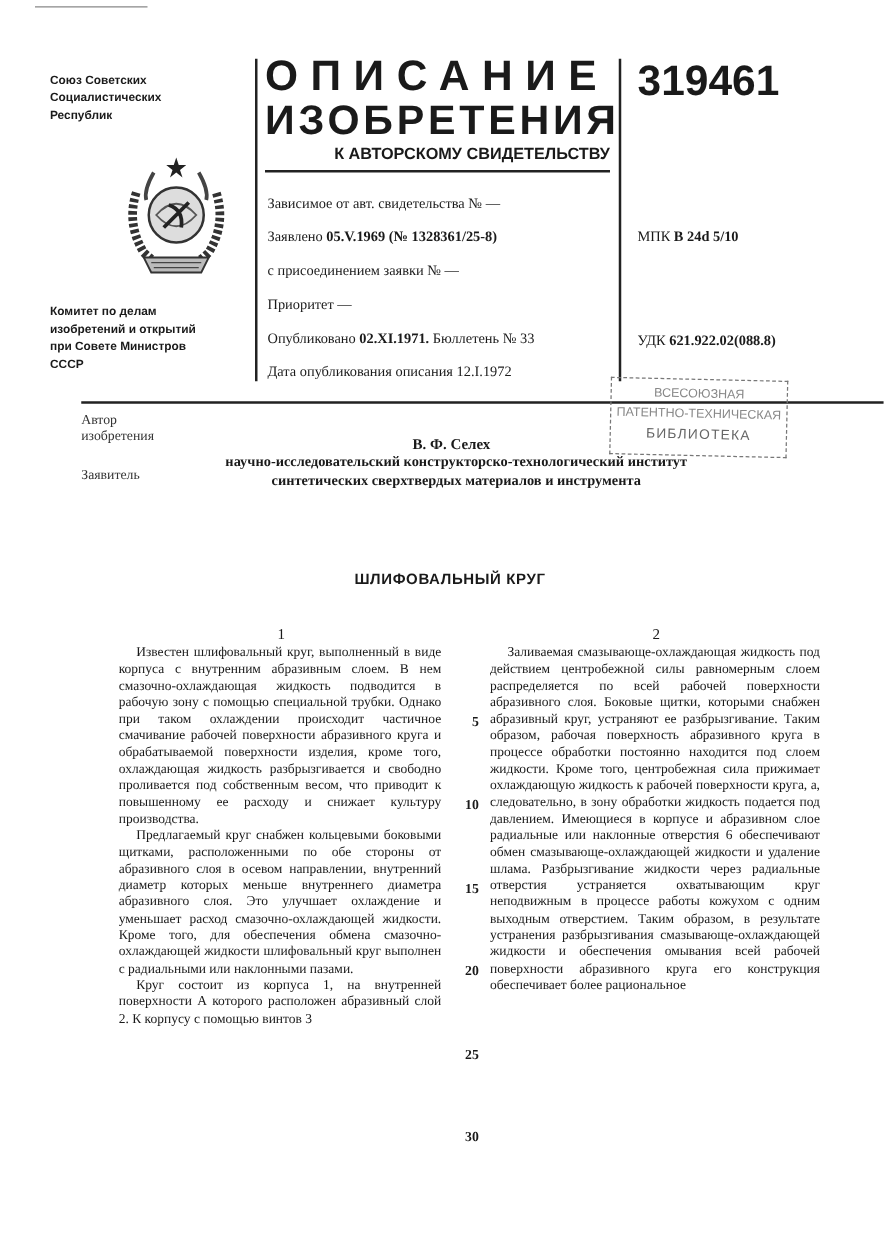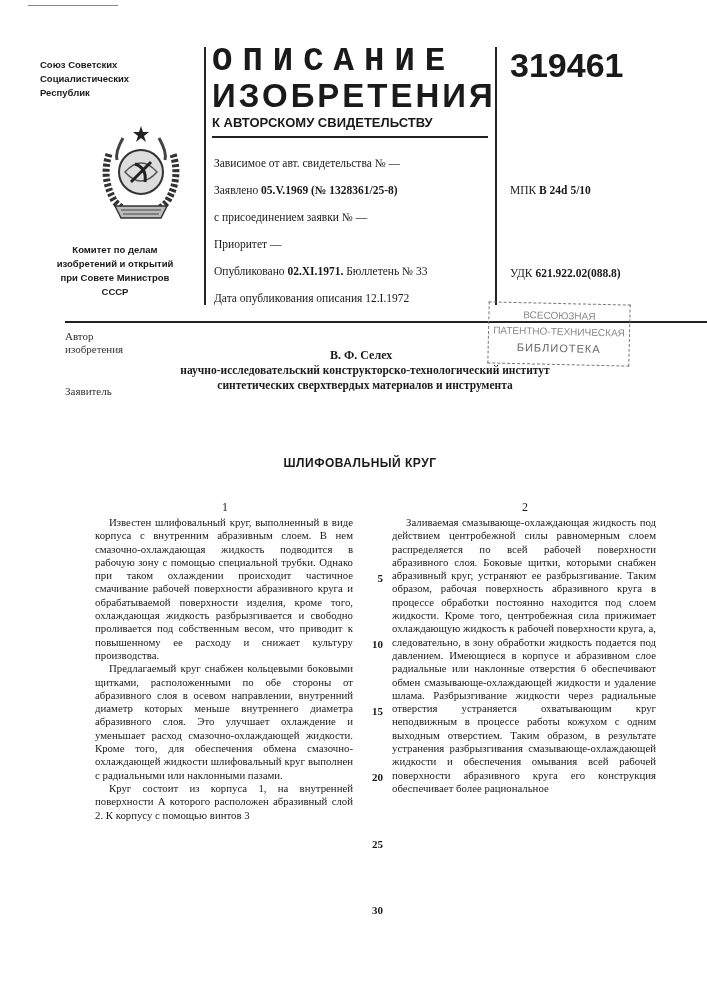--- a/index.html
+++ b/index.html
@@ -3,29 +3,29 @@
 <meta charset="utf-8">
 <style>
   html, body { margin: 0; padding: 0; background: #ffffff; }
   body { width: 707px; height: 1000px; position: relative; overflow: hidden; color: #1a1a1a;
          font-family: "Liberation Serif", "DejaVu Serif", serif; }
   .abs { position: absolute; }
   .top-rule { left: 28px; top: 5px; width: 90px; height: 1px; background: #888; }
   .left-block { left: 40px; top: 58px; width: 150px; text-align: left;
                 font-family: "Liberation Sans", "DejaVu Sans", sans-serif; font-weight: bold; font-size: 9.5px; line-height: 14px; }
   .emblem { left: 95px; top: 124px; width: 92px; height: 98px; }
-  .committee { left: 40px; top: 243px; width: 150px; text-align: center;
+  .committee { left: 40px; top: 243px; width: 150px; text-align: left;
                font-family: "Liberation Sans", "DejaVu Sans", sans-serif; font-weight: bold; font-size: 9.5px; line-height: 14px; }
   .vline1 { left: 204px; top: 47px; width: 2px; height: 258px; background: #222; }
   .vline2 { left: 495px; top: 47px; width: 2px; height: 258px; background: #222; }
-  .title1 { left: 212px; top: 43px; width: 278px; font-family: Liberation Mono, monospace;
+  .title1 { left: 212px; top: 43px; width: 278px; font-family: Liberation Sans, sans-serif;
             font-weight: bold; font-size: 34px; letter-spacing: 10px; line-height: 36px; white-space: nowrap; }
   .title2 { left: 212px; top: 78px; width: 278px; font-family: "Liberation Sans", "DejaVu Sans", sans-serif;
             font-weight: bold; font-size: 33px; letter-spacing: 3px; line-height: 36px; white-space: nowrap; }
-  .subtitle { left: 212px; top: 115px; width: 276px; text-align: left; font-family: "Liberation Sans", "DejaVu Sans", sans-serif;
+  .subtitle { left: 212px; top: 115px; width: 276px; text-align: right; font-family: "Liberation Sans", "DejaVu Sans", sans-serif;
               font-weight: bold; font-size: 13px; line-height: 16px; white-space: nowrap; }
   .subrule { left: 212px; top: 136px; width: 276px; height: 2px; background: #222; }
   .patno { left: 510px; top: 45px; font-family: "Liberation Sans", "DejaVu Sans", sans-serif; font-weight: bold;
            font-size: 34px; line-height: 40px; }
   .meta { left: 214px; font-size: 11.5px; white-space: nowrap; line-height: 14px; }
   .meta b { font-weight: bold; }
   .classif { left: 510px; font-size: 11.5px; white-space: nowrap; line-height: 14px; }
   .hrule { left: 65px; top: 321px; width: 642px; height: 2px; background: #222; }
   .stamp { left: 488px; top: 303px; width: 142px; height: 62px; border: 1px dashed #777; transform: rotate(1.3deg);
            color: #888; font-family: "Liberation Sans", "DejaVu Sans", sans-serif; font-size: 10px; text-align: center; line-height: 16px; padding-top: 4px; box-sizing: border-box; }
@@ -110,21 +110,21 @@
   <div>ВСЕСОЮЗНАЯ</div>
   <div>ПАТЕНТНО-ТЕХНИЧЕСКАЯ</div>
   <div class="l3">БИБЛИОТЕКА</div>
 </div>
 
 <div class="abs lab" style="top:330px">
   <div>Автор</div>
   <div>изобретения</div>
 </div>
 <div class="abs author">В. Ф. Селех</div>
-<div class="abs lab" style="top:385px">Заявитель</div>
+<div class="abs lab" style="top:374px">Заявитель</div>
 <div class="abs applicant">
   <div>научно-исследовательский конструкторско-технологический институт</div>
   <div>синтетических сверхтвердых материалов и инструмента</div>
 </div>
 
 <div class="abs doctitle">ШЛИФОВАЛЬНЫЙ КРУГ</div>
 
 <div class="abs colno" style="left:222px; top:500px">1</div>
 <div class="abs colno" style="left:522px; top:500px">2</div>
 

